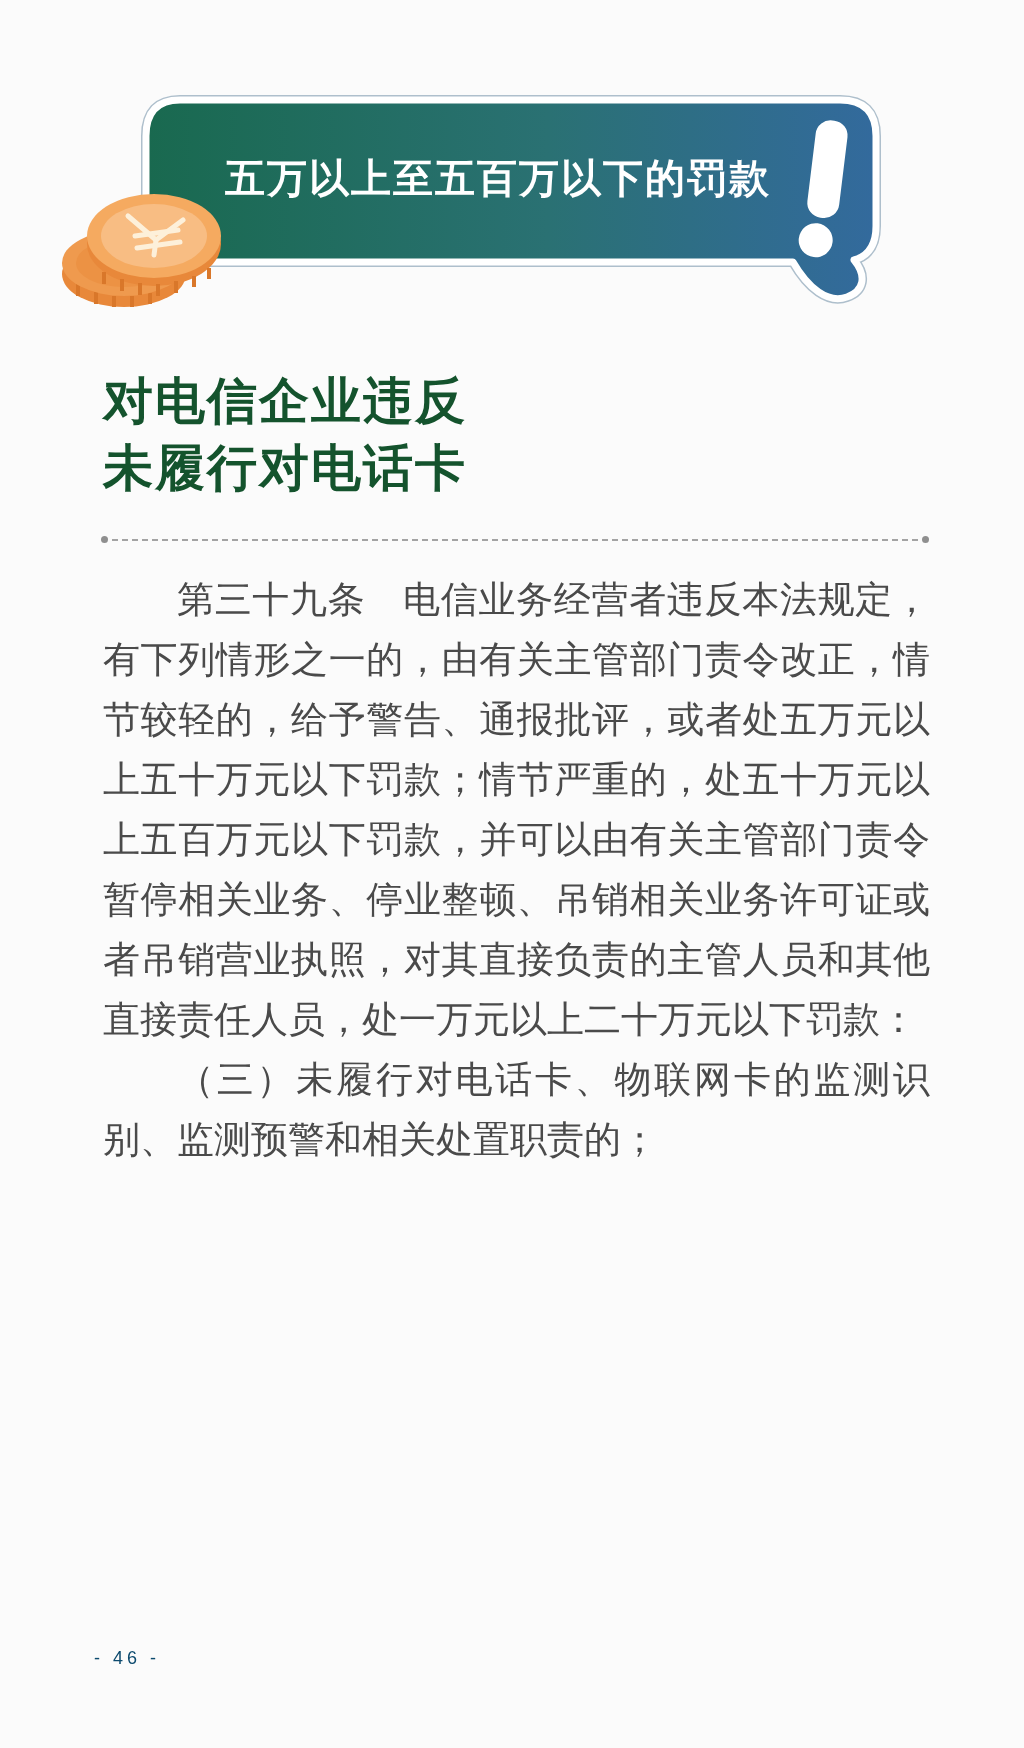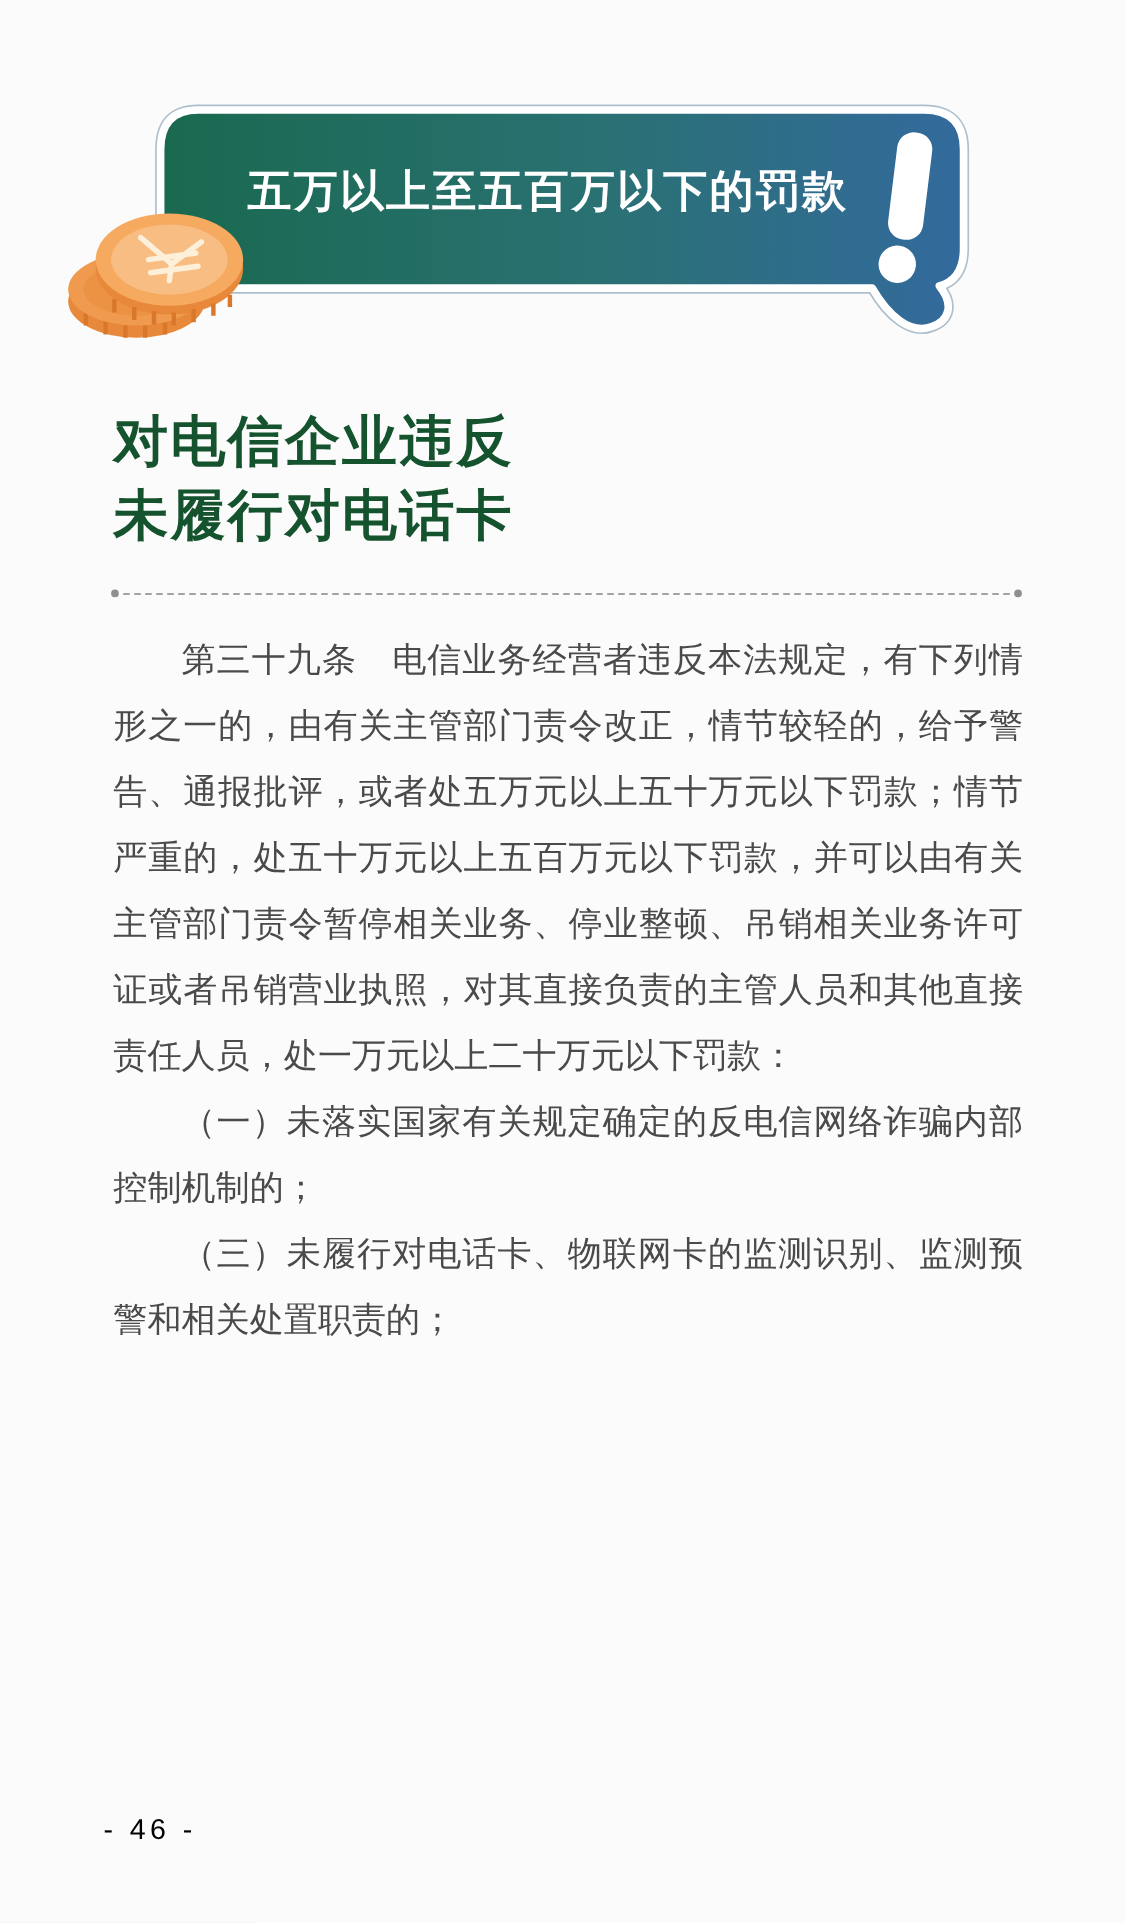--- a/index.html
+++ b/index.html
@@ -22,21 +22,20 @@
   }
   .banner svg{position:absolute;inset:0;display:block;}
   .banner-label{
     position:absolute;left:85px;top:60px;width:500px;
     text-align:center;
     color:#ffffff;
     font-size:40px;font-weight:bold;
     letter-spacing:2px;
     line-height:48px;
     white-space:nowrap;
-    font-family:Liberation Mono, monospace;
   }
 
   
   .coins{
     position:absolute;left:56px;top:180px;
     width:180px;height:132px;
   }
   .coins svg{display:block;width:100%;height:100%;}
 
   
@@ -60,34 +59,34 @@
   .divider .dash{
     flex:1 1 auto;
     border-top:2px dashed #a3a3a3;
     margin:0 4px;
   }
 
   
   .article{
     position:absolute;left:103px;top:570px;width:827px;
     color:#4a4a4a;
-    font-size:31px;
+    font-size:37px;
     line-height:60px;
     text-align:justify;
   }
   .article .para{
     margin:0;
     text-indent:2em;
   }
 
   
   .page-number{
     position:absolute;left:94px;top:1648px;
-    color:#000000;
-    font-size:26px;
+    color:#0c4a6e;
+    font-size:18px;
     letter-spacing:4px;
   }
 </style>
 </head>
 <body>
 
 <div class="page">
 
   <div class="banner">
     <svg viewBox="0 0 750 215">
@@ -158,19 +157,18 @@
   </div>
 
   <div class="divider">
     <span class="dot"></span>
     <span class="dash"></span>
     <span class="dot"></span>
   </div>
 
   <div class="article">
       <p class="para">第三十九条　电信业务经营者违反本法规定，有下列情形之一的，由有关主管部门责令改正，情节较轻的，给予警告、通报批评，或者处五万元以上五十万元以下罚款；情节严重的，处五十万元以上五百万元以下罚款，并可以由有关主管部门责令暂停相关业务、停业整顿、吊销相关业务许可证或者吊销营业执照，对其直接负责的主管人员和其他直接责任人员，处一万元以上二十万元以下罚款：</p>
-      <p class="para">（一）未落实国家有关规定确定的反电信网络诈骗内部控制机制的；</p>
       <p class="para">（三）未履行对电话卡、物联网卡的监测识别、监测预警和相关处置职责的；</p>
     </div>
 
   <div class="page-number">- 46 -</div>
 
 </div>
 
 </body></html>

